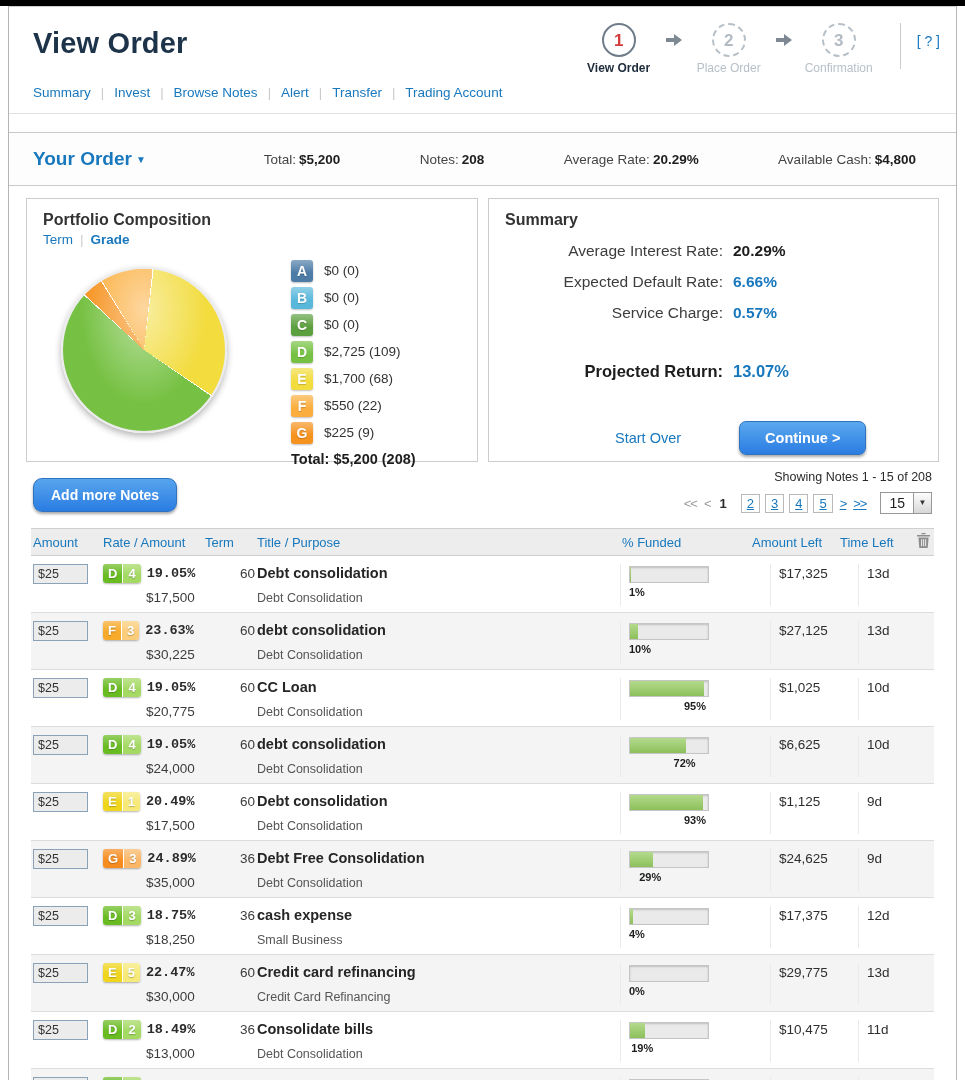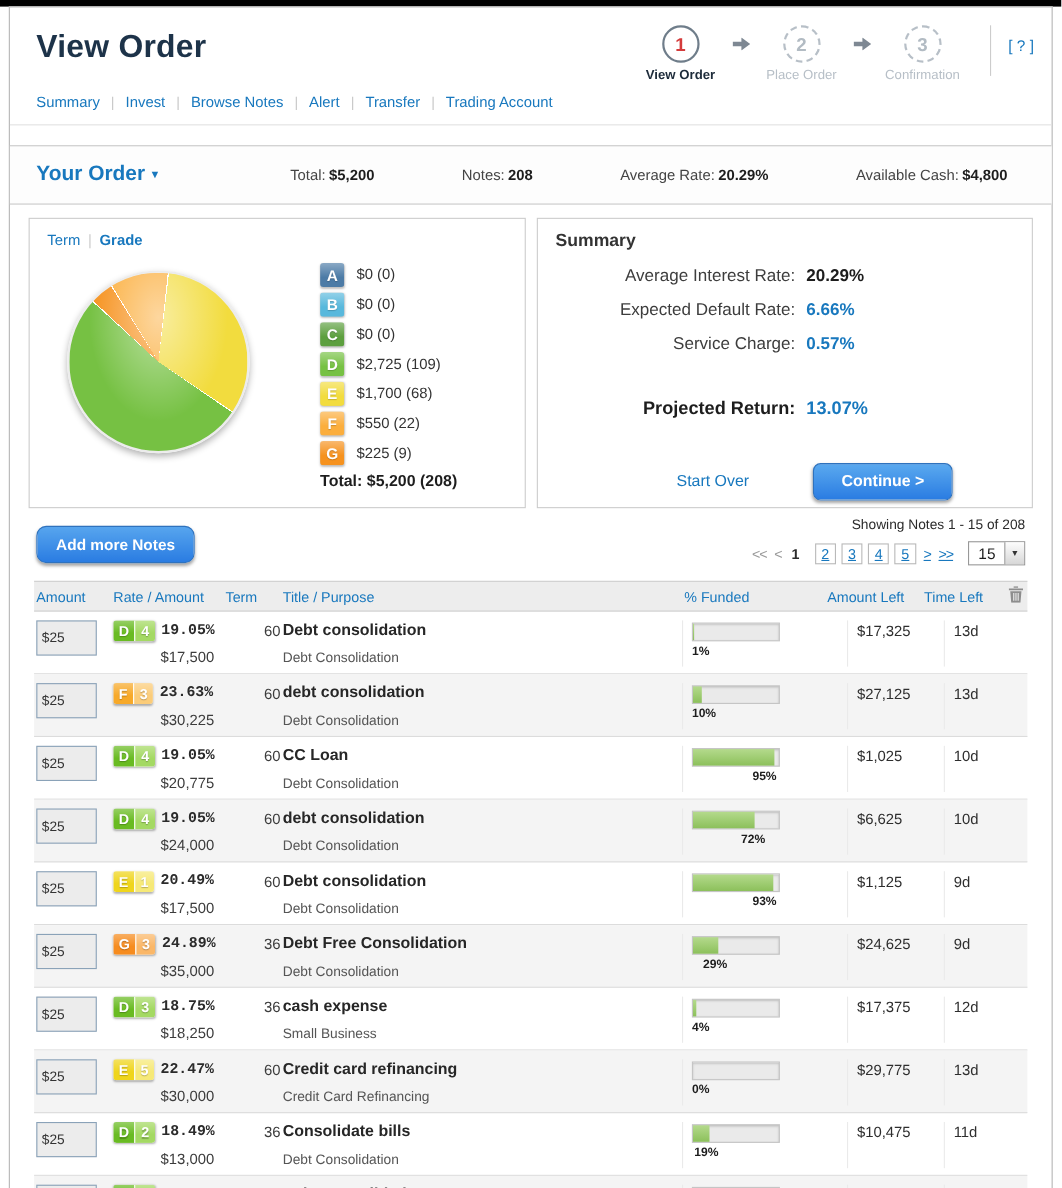--- a/index.html
+++ b/index.html
@@ -105,21 +105,21 @@
   .grid { display: grid; grid-template-columns: 70px 102px 52px 1fr 130px 88px 66px 30px; }
   .thead { margin: 0 22px; height: 28px; align-items: center; background: #ededed;
            border-top: 1px solid #cfcfcf; border-bottom: 1px solid #cfcfcf; }
   .thead .th { color: #1878be; font-size: 13px; padding-left: 2px; cursor: pointer; }
   .th-trash { text-align: right; padding-right: 4px; }
   .tbody { margin: 0 22px; }
   .trow { min-height: 56px; border-bottom: 1px solid #dcdcdc; padding: 8px 0 6px; }
   .trow.alt { background: #f4f4f4; }
   .cell { padding-left: 2px; }
   .c-funded, .c-left, .c-time { border-left: 1px solid #eaeaea; padding-left: 8px; min-height: 42px; }
-  .amt-input { width: 55px; height: 32px; border: 1px solid #8aa2b8; background: #ececec;
+  .amt-input { width: 55px; height: 20px; border: 1px solid #8aa2b8; background: #ececec;
                font-size: 12.5px; color: #333; padding: 0 4px; font-family: "Liberation Sans", sans-serif; }
   .rate-line { display: flex; align-items: center; }
   .gbadge { display: inline-flex; border-radius: 3px; overflow: hidden; font-weight: bold; font-size: 13px;
             color: #fff; box-shadow: 0 1px 2px rgba(0,0,0,.3); text-shadow: 0 1px 1px rgba(0,0,0,.25); }
   .gbadge span { padding: 2px 5px; background-image: linear-gradient(rgba(255,255,255,.3), rgba(255,255,255,0) 60%); }
   .gbadge .gn { border-left: 1px solid #fff; }
   .rate-val { font-weight: bold; color: #2b2b2b; font-size: 13.5px; margin-left: 6px; font-family: Liberation Mono, monospace; }
   .loan-amt { color: #3c3c3c; font-size: 13.5px; margin-top: 7px; padding-left: 43px; }
   .term { font-size: 13.5px; color: #3c3c3c; padding-top: 2px; text-align: right; }
   .note-title { font-size: 14.5px; font-weight: bold; color: #262626; padding-top: 1px; }
@@ -177,20 +177,21 @@
         <span class="stat"><span>Total:</span><b>$5,200</b></span>
         <span class="stat"><span>Notes:</span><b>208</b></span>
         <span class="stat"><span>Average Rate:</span><b>20.29%</b></span>
         <span class="stat"><span>Available Cash:</span><b>$4,800</b></span>
       </div>
   </div>
 
   <div class="panels">
 
     <section class="panel panel-portfolio">
+      <h2>Portfolio Composition</h2>
       <div class="ptabs">
         <a class="tab" href="#">Term</a><span class="sep">|</span><a class="tab active" href="#">Grade</a>
       </div>
       <div class="pc-body">
         <div class="pie" id="pie" style="background: conic-gradient(from 6deg, rgb(255, 255, 255) 0deg, rgb(255, 255, 255) 0.8deg, rgb(242, 220, 62) 0.8deg, rgb(242, 220, 62) 117.692deg, rgb(255, 255, 255) 117.692deg, rgb(255, 255, 255) 118.492deg, rgb(118, 193, 67) 118.492deg, rgb(118, 193, 67) 306.346deg, rgb(255, 255, 255) 306.346deg, rgb(255, 255, 255) 307.146deg, rgb(246, 146, 30) 307.146deg, rgb(246, 146, 30) 321.923deg, rgb(255, 255, 255) 321.923deg, rgb(255, 255, 255) 322.723deg, rgb(251, 174, 61) 322.723deg, rgb(251, 174, 61) 360deg);"></div>
         <div class="legend">
           <div id="legend-rows">
   <div class="legend-row">
     <span class="lbadge" style="background-color: rgb(76, 123, 166);">A</span>
     <span class="ltext">$0 (0)</span>

